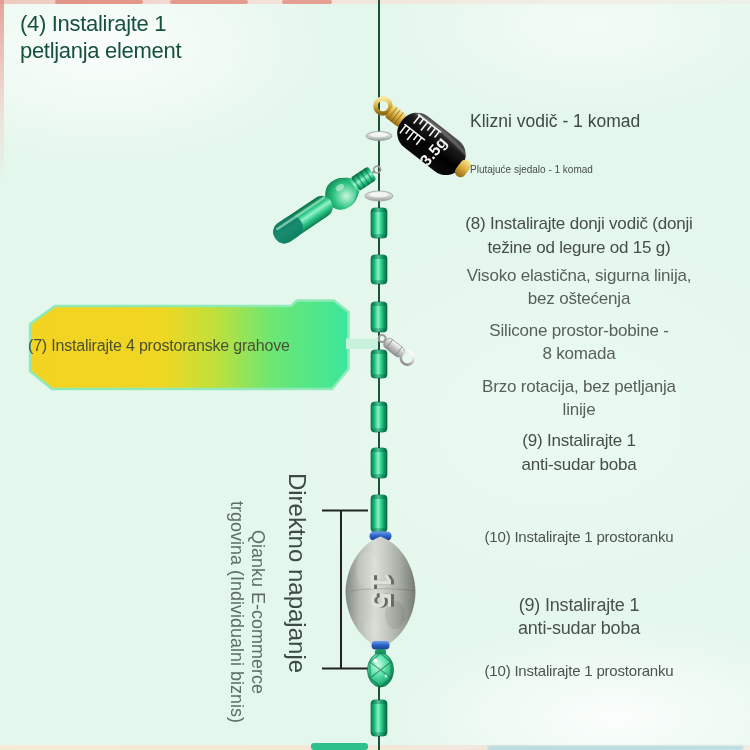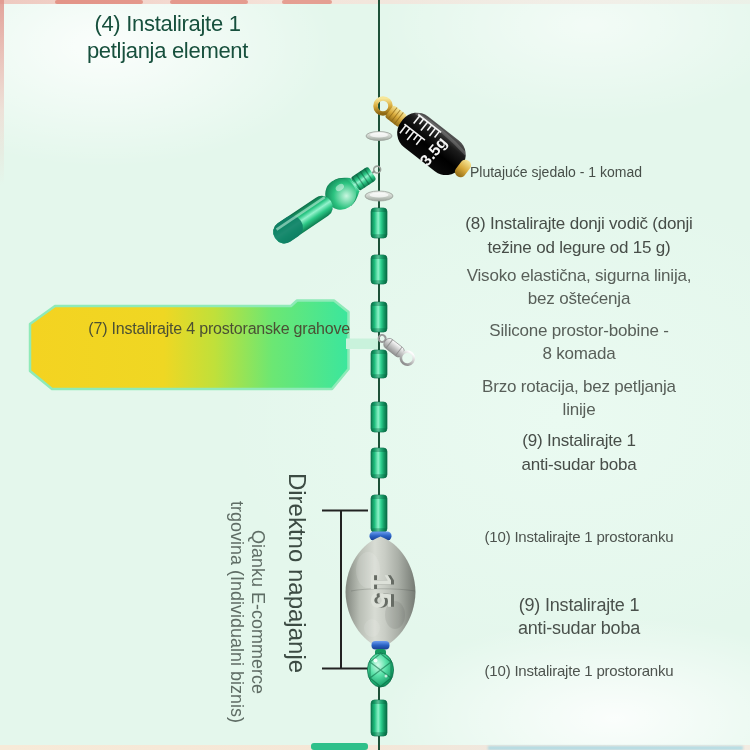--- a/index.html
+++ b/index.html
@@ -10,30 +10,30 @@
     background-image:
       radial-gradient(ellipse 320px 170px at 105px 45px, rgba(255,255,255,.85), rgba(255,255,255,0) 72%),
       radial-gradient(ellipse 280px 130px at 590px 25px, rgba(255,255,255,.55), rgba(255,255,255,0) 75%),
       radial-gradient(ellipse 300px 130px at 615px 718px, rgba(255,255,255,.85), rgba(255,255,255,0) 78%),
       radial-gradient(ellipse 420px 300px at 560px 420px, rgba(240,253,246,.5), rgba(255,255,255,0) 80%);
   }
   .abs{position:absolute;}
   .c{text-align:center;}
   .rcol{left:400px;width:358px;letter-spacing:-0.2px;}
   .title{
-    left:20px;top:10px;width:295px;text-align:center;
+    left:20px;top:10px;width:295px;
     font-size:22px;line-height:27px;font-weight:500;color:#17503d;letter-spacing:-0.3px;
   }
   .lbl-klizni{left:470px;top:111px;font-size:17.5px;color:#3f4a44;}
-  .lbl-plut{left:470px;top:164px;font-size:14px;color:#474f49;}
+  .lbl-plut{left:470px;top:164px;font-size:10px;color:#474f49;}
   .p17{font-size:17px;line-height:24px;color:#474d48;}
   .p17g{font-size:17px;line-height:23px;color:#585f59;}
   .p15{font-size:15px;color:#4d534e;}
   .p18{font-size:18px;line-height:23px;color:#4a514c;}
-  .callout-box{left:28px;top:282px;width:322px;height:91px;display:flex;align-items:center;justify-content:flex-end;}
+  .callout-box{left:28px;top:299px;width:322px;height:91px;display:flex;align-items:center;justify-content:flex-start;}
   .callout-text{font-size:16px;color:#4b5034;letter-spacing:-0.2px;padding-top:2px;}
   .vert{transform:rotate(90deg);}
   .v-direct{left:186px;top:558px;width:220px;height:30px;text-align:center;font-size:24px;color:#3c4b43;}
   .v-store{left:107px;top:591px;width:280px;height:42px;text-align:center;font-size:18px;line-height:21px;color:#5f6d65;}
   
   .top-strip{left:0;top:0;width:750px;height:4px;
     background:linear-gradient(to right, rgba(238,196,186,.9), rgba(248,223,213,.8) 40%, rgba(244,226,218,.55) 70%, rgba(240,232,224,.45));}
   .red-mark{top:0;height:3.5px;background:rgba(214,90,74,.5);border-radius:2px;filter:blur(.6px);}
   .left-strip{left:0;top:0;width:3.5px;height:185px;
     background:linear-gradient(to bottom, rgba(224,148,138,.85), rgba(240,190,180,.4) 60%, rgba(240,190,180,0));}
@@ -237,20 +237,21 @@
 
   <div class="abs title txt-layer">
     <div>(4) Instalirajte 1</div>
     <div>petljanja element</div>
   </div>
 
   <div class="abs callout-box txt-layer">
     <div class="callout-text">(7) Instalirajte 4 prostoranske grahove</div>
   </div>
 
+  <div class="abs lbl-klizni txt-layer">Klizni vodič - 1 komad</div>
   <div class="abs lbl-plut txt-layer">Plutajuće sjedalo - 1 komad</div>
 
   <div class="abs c rcol p17 txt-layer" style="top:212px">
     <div>(8) Instalirajte donji vodič (donji</div>
     <div>težine od legure od 15 g)</div>
   </div>
 
   <div class="abs c rcol p17g" style="top:264px">
     <div>Visoko elastična, sigurna linija,</div>
     <div>bez oštećenja</div>

